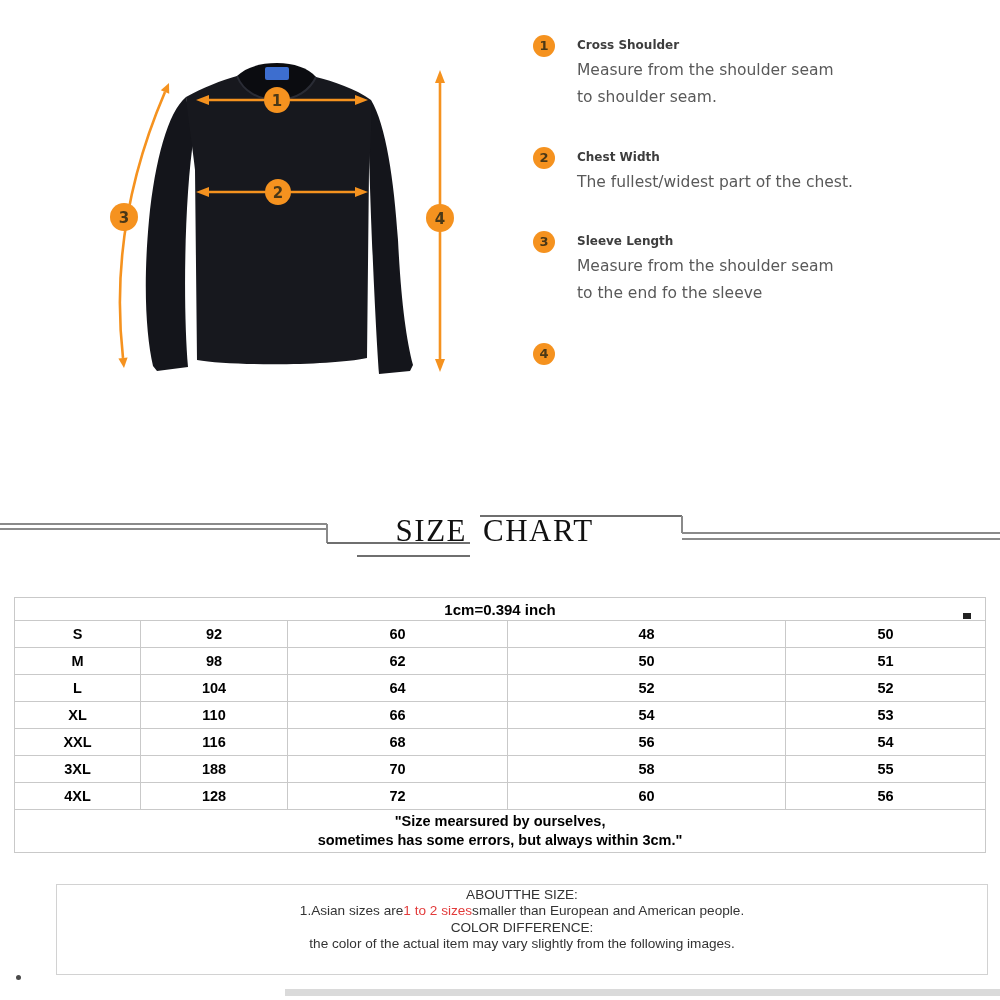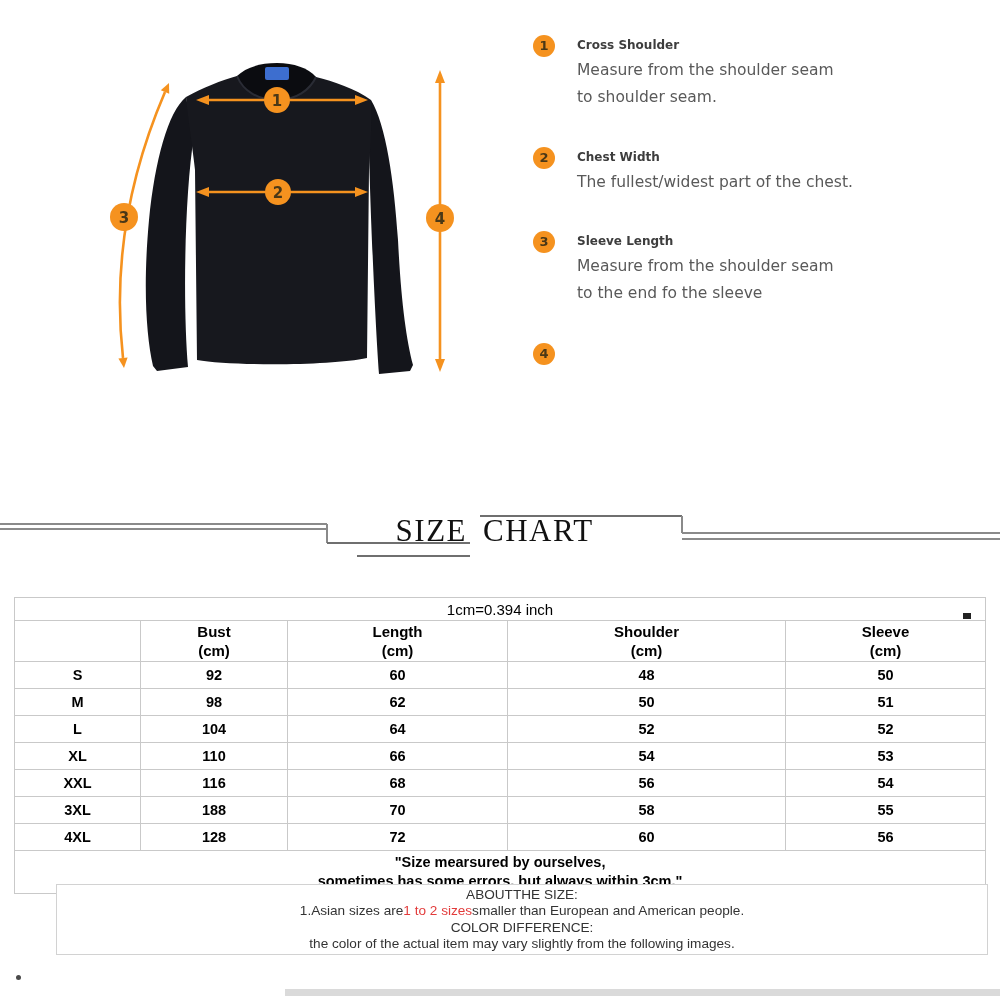--- a/index.html
+++ b/index.html
@@ -19,30 +19,30 @@
   .legend-desc{font-size:15.5px;color:#595959;line-height:27px;}
 
   
   .banner{position:absolute;left:0;top:500px;width:1000px;height:65px;}
 
   
   table.size-table{position:absolute;left:14px;top:597px;width:971px;
                    border-collapse:collapse;table-layout:fixed;}
   table.size-table td,table.size-table th{border:1px solid #c9c9c9;padding:0;
                    text-align:center;vertical-align:middle;color:#000;}
-  .unit-row td{height:22px;font-size:15px;font-weight:normal;}
+  .unit-row td{height:22px;font-size:15px;font-weight:bold;}
   .head-row th{height:40px;font-size:15px;font-weight:bold;line-height:19px;}
   .data-row td{height:26px;font-size:14.5px;font-weight:bold;}
   .note-row td{height:42px;font-size:14.5px;font-weight:bold;line-height:19px;}
 
   .speck-a{position:absolute;left:963px;top:613px;width:8px;height:6px;background:#222;}
   .speck-b{position:absolute;left:16px;top:975px;width:5px;height:5px;border-radius:50%;background:#4a4a4a;}
 
   
-  .about-box{position:absolute;left:56px;top:884px;width:932px;height:71px;
+  .about-box{position:absolute;left:56px;top:884px;width:932px;height:91px;
              border:1px solid #d2d2d2;background:#fff;text-align:center;
              font-size:13.6px;color:#333;line-height:16.3px;padding-top:2px;box-sizing:border-box;}
   .about-box .hl{color:#e23b3b;}
 
   .bottom-strip{position:absolute;left:285px;top:989px;width:715px;height:7px;background:#dadada;}
 </style>
 </head>
 <body>
 
 <div class="page">
@@ -157,42 +157,20 @@
       <col style="width:126px">
         <col style="width:147px">
         <col style="width:220px">
       <col style="width:278px">
         <col style="width:200px">
     </colgroup>
     <tbody>
       <tr class="unit-row">
         <td colspan="5">1cm=0.394 inch</td>
       </tr>
-      <tr class="head-row">
-        <th>
-          <div></div>
-          <div></div>
-        </th>
-        <th>
-          <div>Bust</div>
-          <div>(cm)</div>
-        </th>
-        <th>
-          <div>Length</div>
-          <div>(cm)</div>
-        </th>
-        <th>
-          <div>Shoulder</div>
-          <div>(cm)</div>
-        </th>
-        <th>
-          <div>Sleeve</div>
-          <div>(cm)</div>
-        </th>
-      </tr>
       <tr class="data-row">
         <td>S</td>
         <td>92</td>
         <td>60</td>
         <td>48</td>
         <td>50</td>
       </tr>
       <tr class="data-row">
         <td>M</td>
         <td>98</td>

